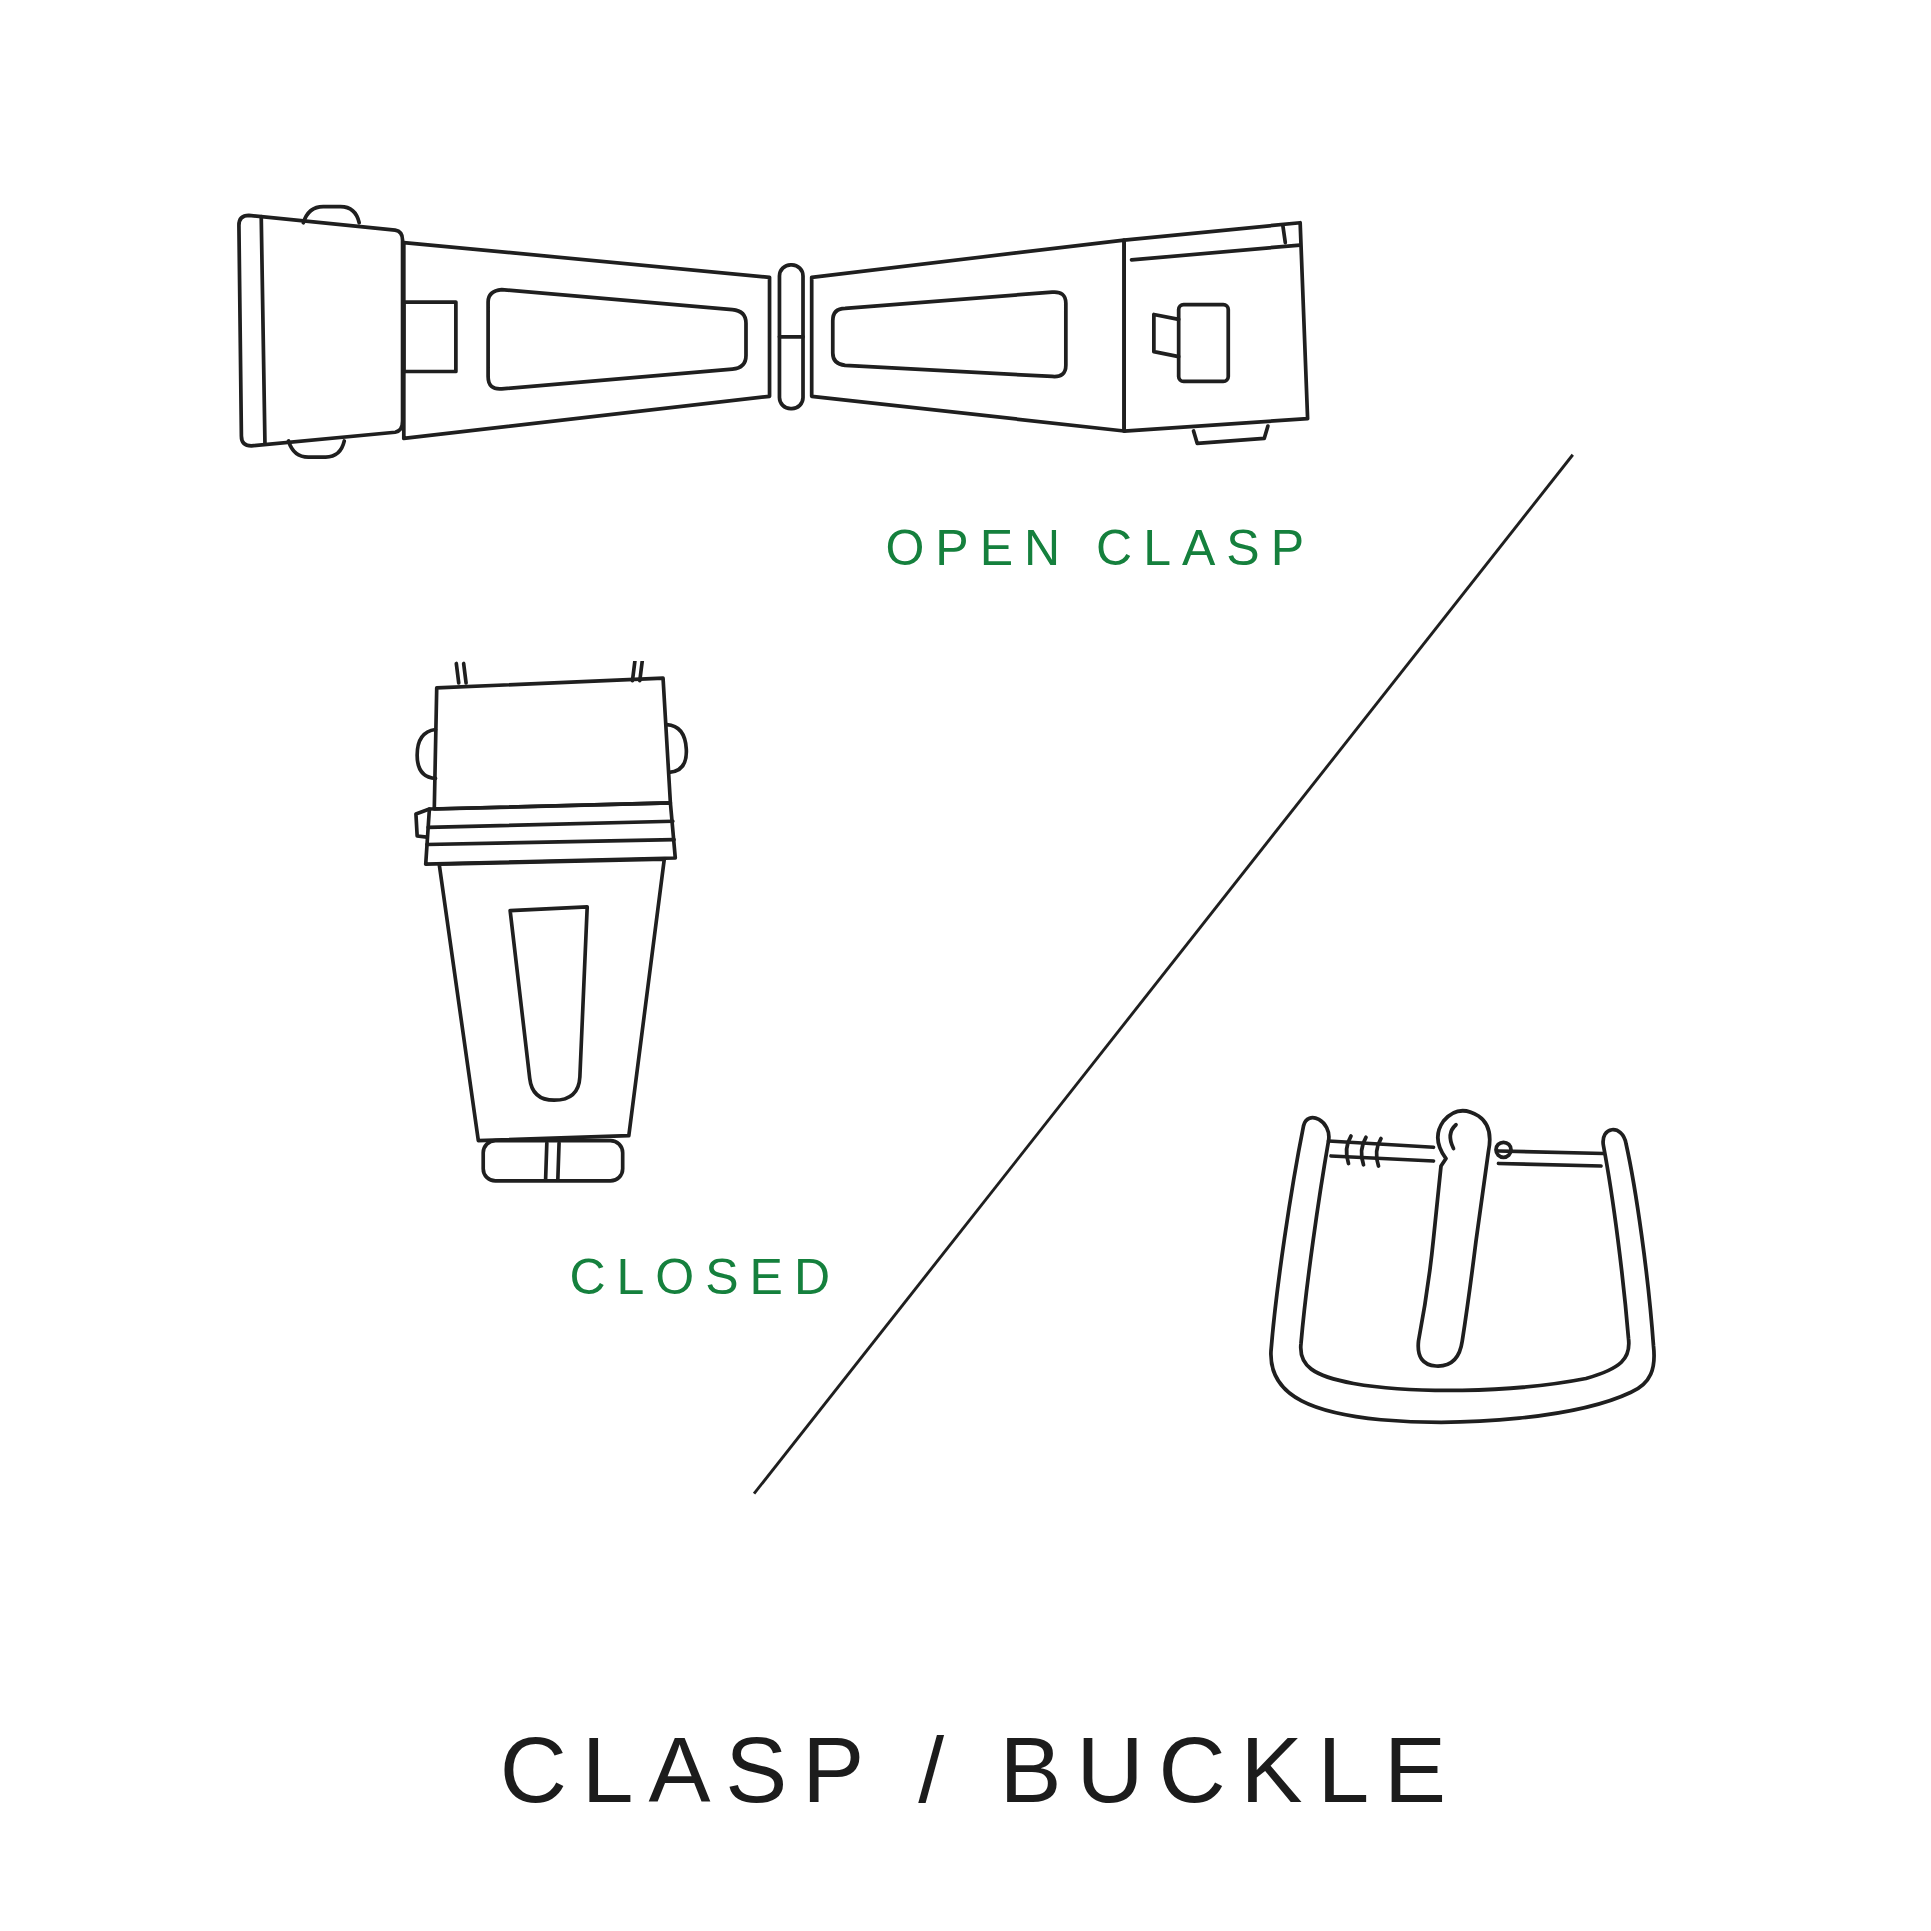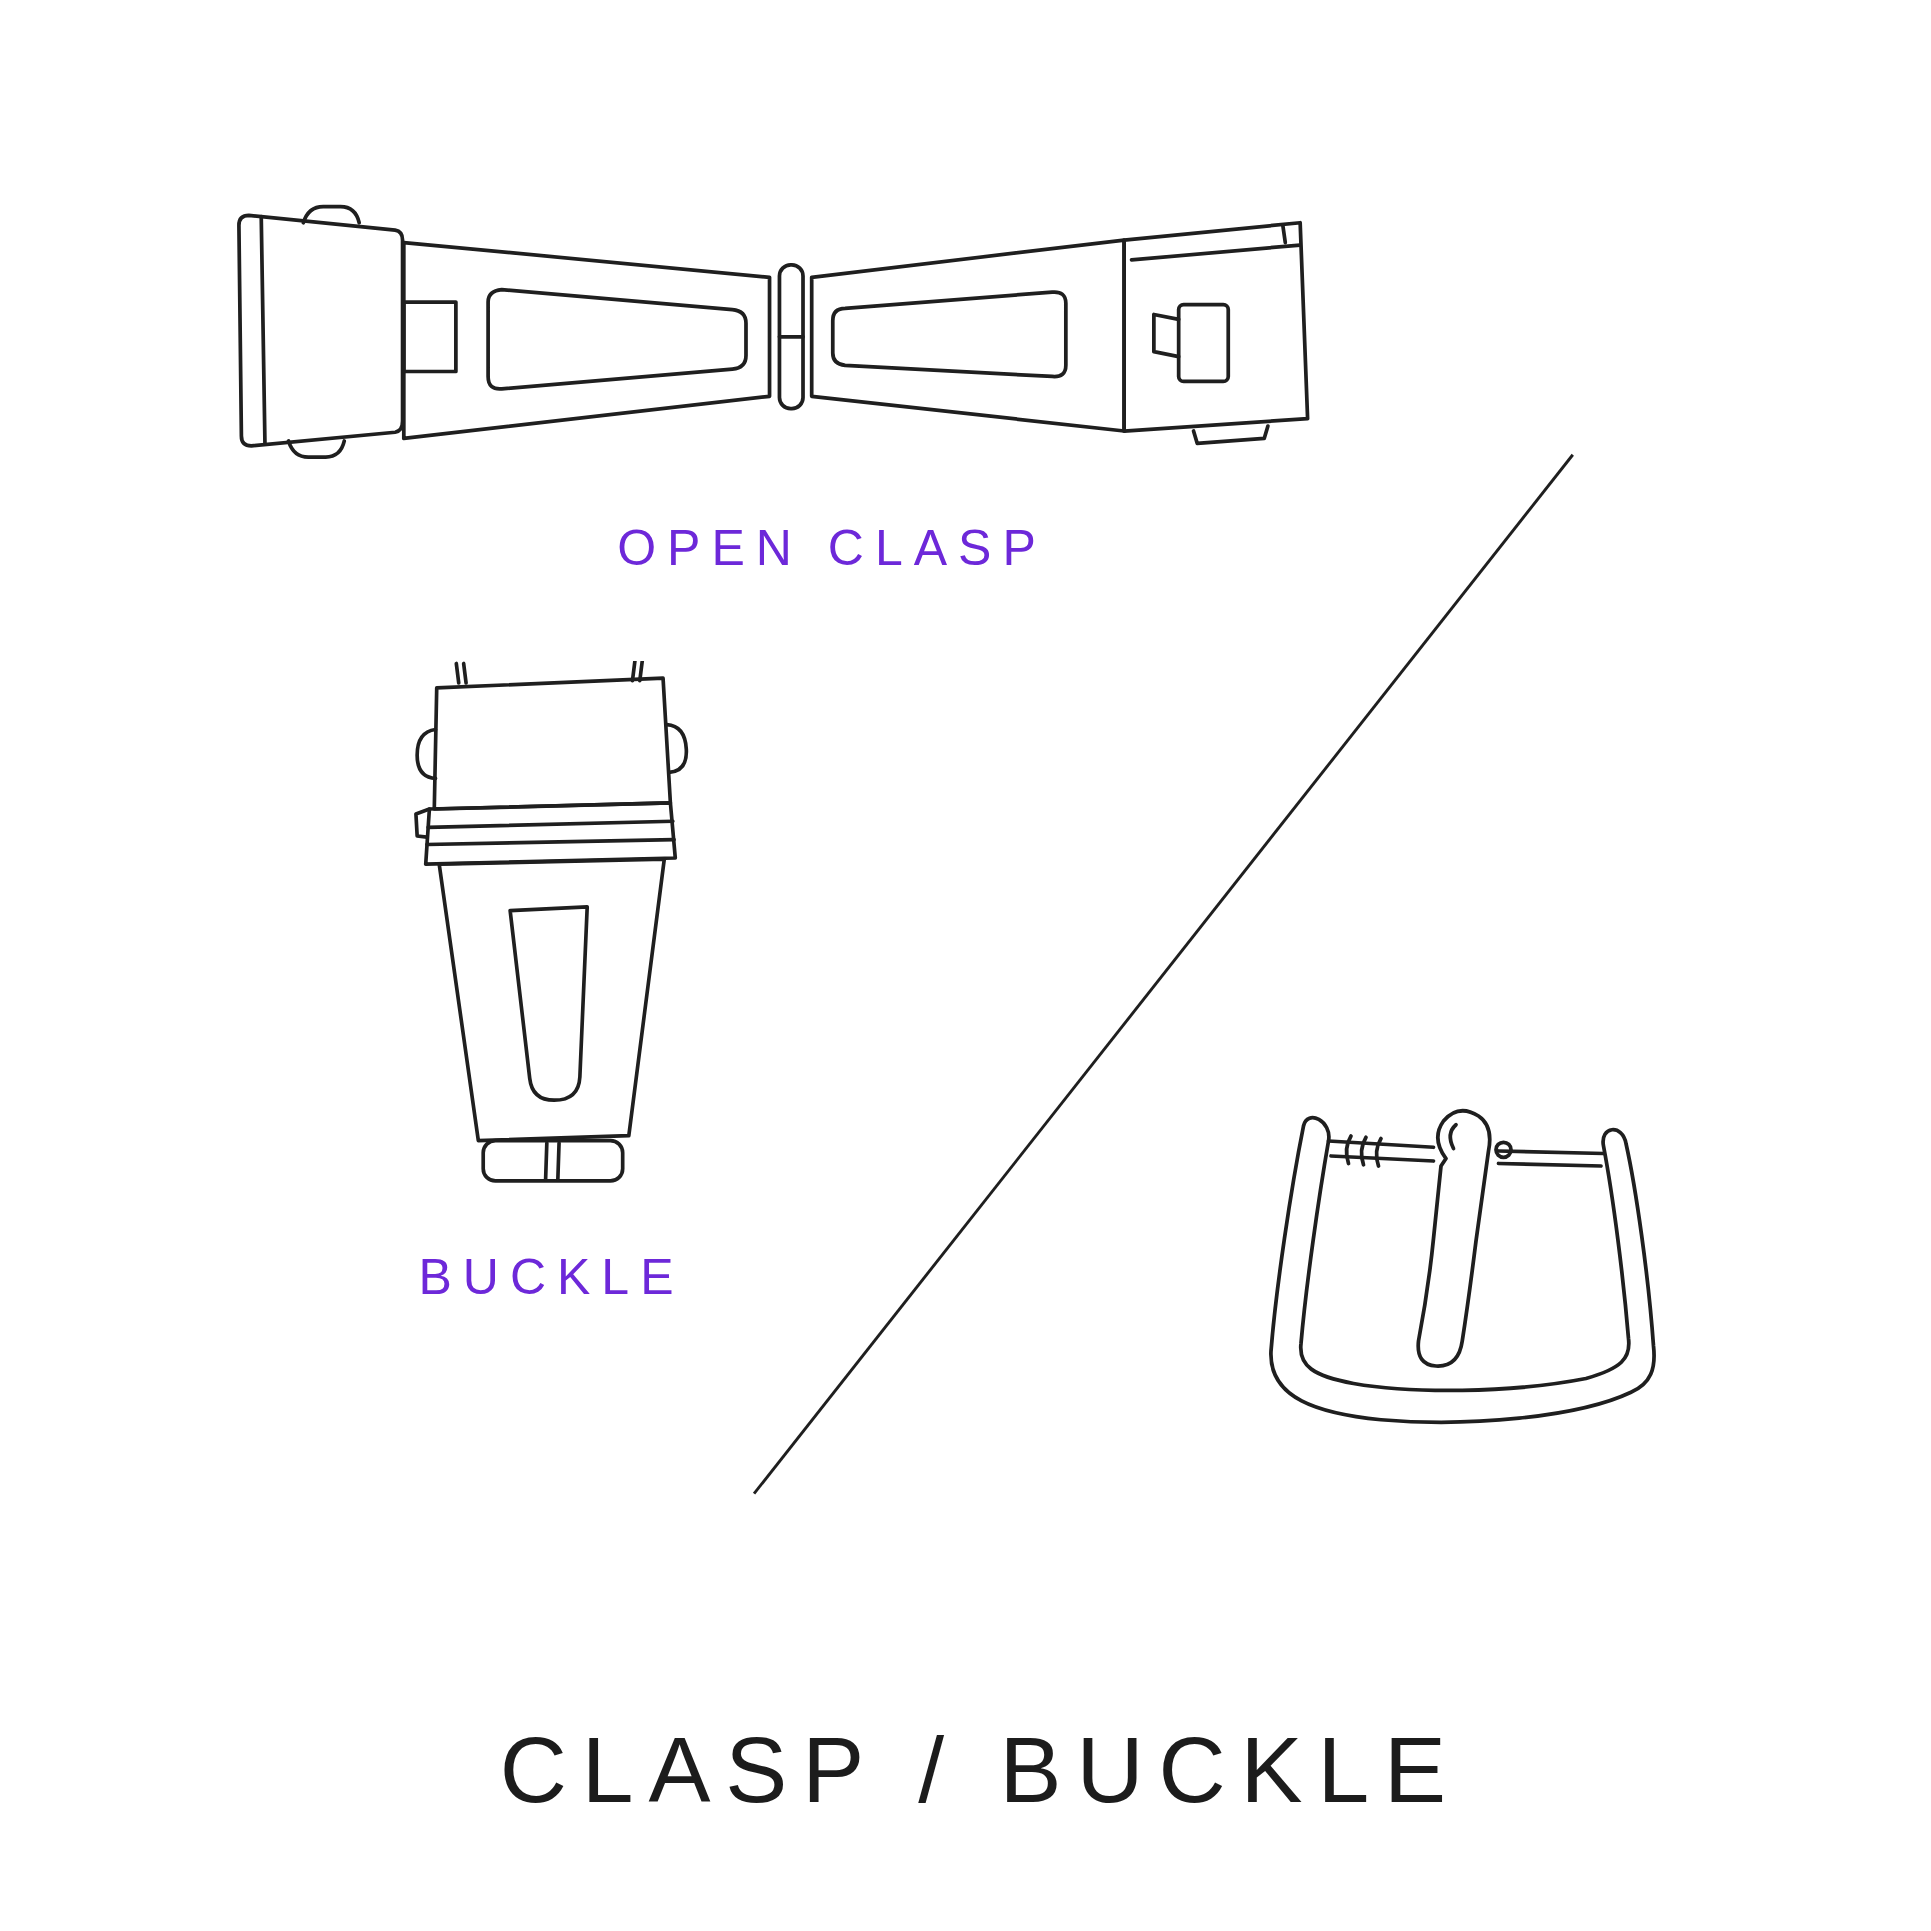--- a/index.html
+++ b/index.html
@@ -13,22 +13,22 @@
   svg.fig{position:absolute;}
   .stroke{
     fill:none;
     stroke:#1f1f1f;
     stroke-width:3;
     stroke-linecap:round;
     stroke-linejoin:round;
   }
   .caption{
     position:absolute;
-    text-align:center;
-    color:#6d28d9;
+    text-align:right;
+    color:#15803d;
     font-size:50px;
     font-weight:400;
     letter-spacing:0.22em;
     padding-left:0.22em; 
     white-space:nowrap;
   }
   .main-title{
     position:absolute;
     left:0;top:1717px;
     width:1931px;
@@ -92,21 +92,21 @@
       <path d="M 30,136 L 230,131"></path>
       <path d="M 29,150 L 231,146"></path>
       <path d="M 31,121 L 20,125 L 21,143 L 29,144"></path>
       <path d="M 39,166 L 223,162 L 194,388 L 71,392 Z"></path>
       <path d="M 97,204 L 160,201 L 154,340 Q 153,359 133,359 Q 115,359 113,341 Z"></path>
       <rect x="75" y="392" width="114" height="33" rx="10"></rect>
       <path d="M 127,394 L 126,424 M 137,394 L 136,424"></path>
     </g>
   </svg>
 
-  <div class="caption" style="left:251px;top:1248px;width:579px;">BUCKLE</div>
+  <div class="caption" style="left:251px;top:1248px;width:579px;">CLOSED</div>
 
   <svg class="divider" viewBox="0 0 2000 2000">
     <line x1="781" y1="1547" x2="1629" y2="471" stroke="#1f1f1f" stroke-width="3"></line>
   </svg>
 
   <svg class="fig" style="left:1246px;top:1091px;" width="425" height="350" viewBox="0 0 340 280">
     <g class="stroke">
 
       <path d="M 46,28
                C 36,78 24,158 20,208

